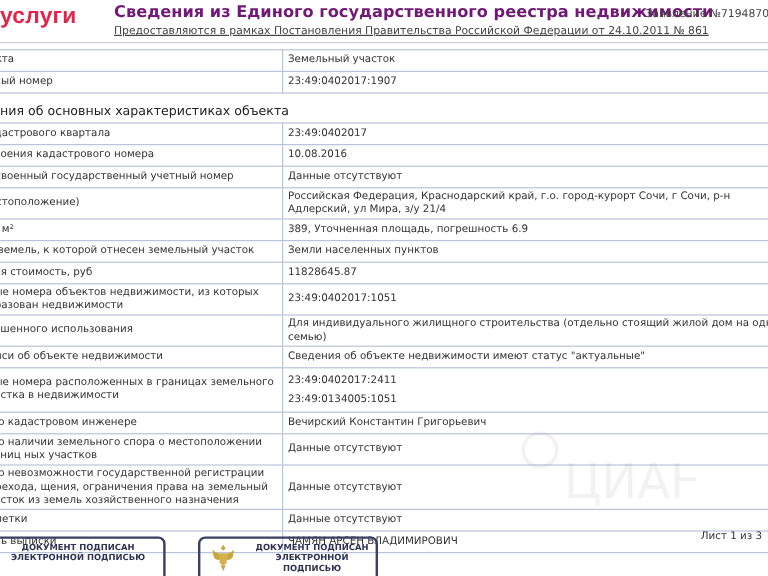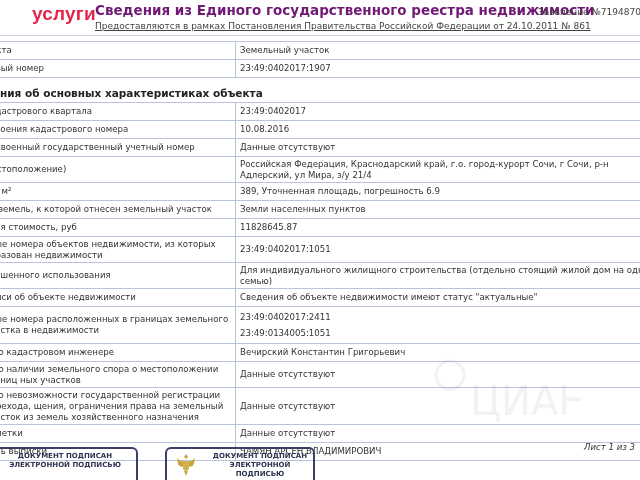--- a/index.html
+++ b/index.html
@@ -1,41 +1,41 @@
 <!DOCTYPE html>
 <html><head>
 <meta charset="utf-8">
 <style>
   html, body { margin:0; padding:0; background:#fff; }
   body { width:640px; height:480px; overflow:hidden; position:relative; font-family:"DejaVu Sans", sans-serif; color:#222; }
-  .logo { position:absolute; left:0; top:3px; font-family:"Liberation Sans", sans-serif; font-weight:bold; font-size:19px; color:#e4254b; letter-spacing:0.2px;margin-left:32px; }
+  .logo { position:absolute; left:0; top:3px; font-family:"Liberation Sans", sans-serif; font-weight:bold; font-size:19px; color:#e4254b; letter-spacing:0.2px; }
   .title { position:absolute; left:95px; top:2px; font-size:13.5px; font-weight:bold; color:#701a75; white-space:nowrap; font-family:"DejaVu Sans", sans-serif; }
   .subtitle { position:absolute; left:95px; top:21px; font-size:9px; color:#444; white-space:nowrap;text-decoration:underline; }
   .claim { position:absolute; left:538px; top:7px; font-size:9px; color:#444; white-space:nowrap; }
   .hdr-line { position:absolute; left:0; top:35px; width:640px; height:1px; background:#c8d0e0; }
   table { border-collapse:collapse; position:absolute; left:-20px; width:680px; table-layout:fixed; }
   td { border:1px solid #b9c4da; font-size:8.6px; color:#333; padding:0 4px; vertical-align:middle; line-height:11px; overflow:hidden; }
   td.k { width:246px; }
   td.v { }
   .t1 { top:41px; }
   .t1 td { height:17px; }
-  .section { position:absolute; left:0; top:87px; font-size:10.5px; font-weight:bold; color:#222; white-space:nowrap; }
+  .section { position:absolute; left:0; top:87px; font-size:10.5px; font-weight:normal; color:#222; white-space:nowrap; }
   .t2 { top:102px; }
   .t2 td { height:17px; }
   .t2 tr.tall td { height:25px; }
   .t2 tr.tall3 td { height:36px; }
   .sub { display:block; line-height:16px; }
   .stamp { position:absolute; top:447px; width:150px; height:40px; border:2px solid #3b3f63; border-radius:6px; box-sizing:border-box; }
   .stamp1 { left:-12px; }
   .stamp2 { left:165px; }
   .stamp-text { position:absolute; top:3px; font-size:7px; font-weight:bold; color:#2f3452; text-align:center; line-height:9px; font-family:"DejaVu Sans", sans-serif; }
   .stamp1 .stamp-text { left:10px; width:130px; }
   .stamp2 .stamp-text { left:38px; width:110px; }
   .emblem { position:absolute; left:8px; top:3px; width:22px; height:26px; }
-  .page-no { position:absolute; left:584px; top:442px; font-size:8.6px; color:#333; white-space:nowrap;font-style:italic; }
+  .page-no { position:absolute; left:584px; top:442px; font-size:8.6px; color:#333; white-space:nowrap; }
   .watermark { position:absolute; left:420px; top:355px; width:160px; height:70px; opacity:0.06; }
 </style>
 </head>
 <body>
 
 <div class="logo">услуги</div>
 <div class="title">Сведения из Единого государственного реестра недвижимости</div>
 <div class="subtitle">Предоставляются в рамках Постановления Правительства Российской Федерации от 24.10.2011 № 861</div>
 <div class="claim">Заявление №719487098</div>
 <div class="hdr-line"></div>

